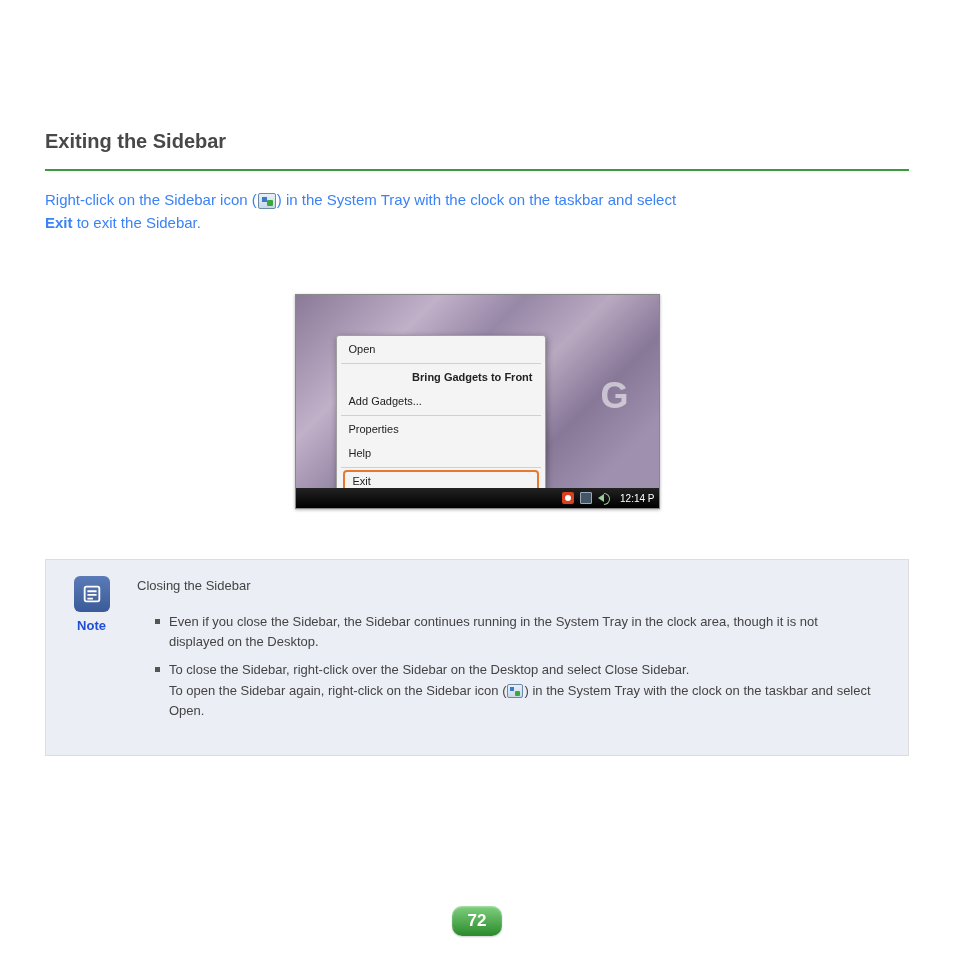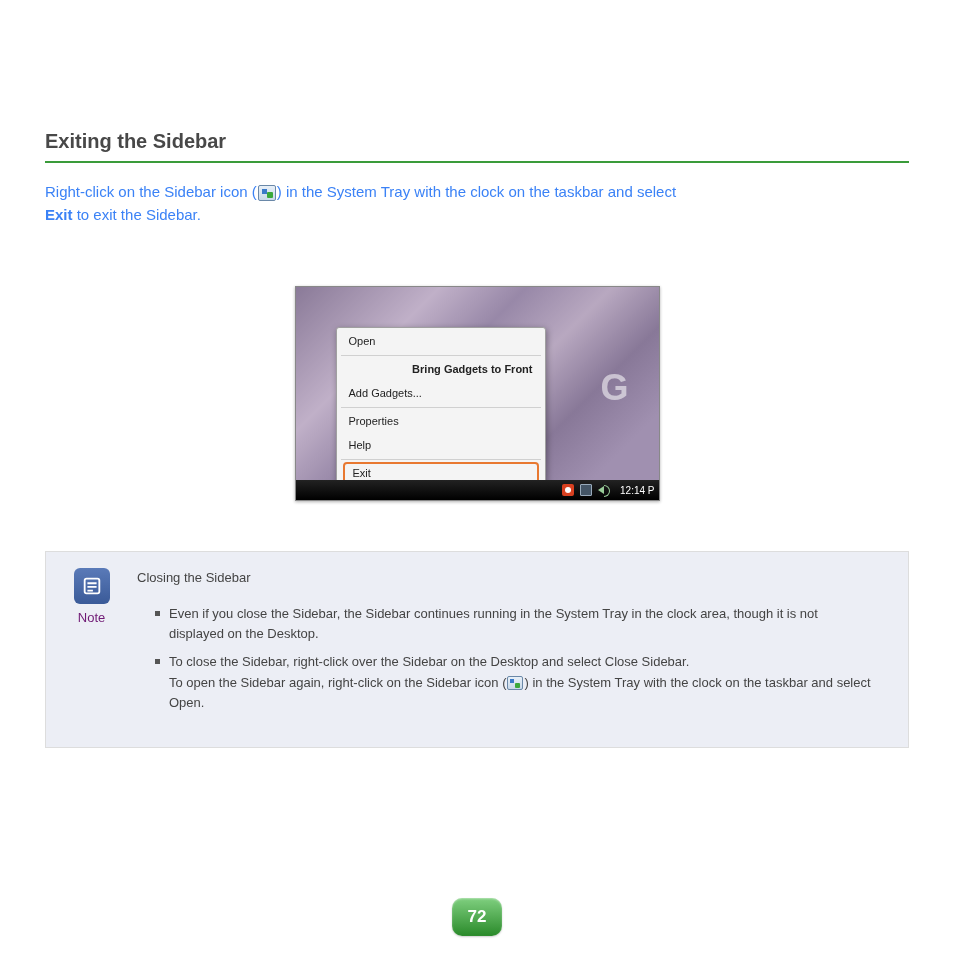--- a/index.html
+++ b/index.html
@@ -9,21 +9,21 @@
     background: #fff;
     font-family: Arial, Helvetica, sans-serif;
     color: #333;
     position: relative;
     padding: 130px 45px 0 45px;
   }
   h2.section-title {
     font-size: 20px;
     font-weight: bold;
     color: #484848;
-    padding-bottom: 8px;
+    padding-bottom: 16px;
     border-bottom: 2px solid #3a9b3a;
     margin-bottom: 18px;
   }
   .intro { font-size: 15px; color: #3b82f6; line-height: 1.5; }
   .intro .inline-icon {
     display: inline-block; vertical-align: middle;
     width: 18px; height: 16px;
     background: linear-gradient(#e8f0f8,#c8d8e8);
     border: 1px solid #6a88a8; border-radius: 2px;
     position: relative; margin: 0 1px;
@@ -98,41 +98,41 @@
     font-size: 13px; color:#444;
   }
   .note-left { width: 55px; text-align:center; flex-shrink:0;}
   .note-icon {
     width:36px; height:36px; margin:0 auto 6px auto;
     background: linear-gradient(#5a7ab8,#3a5a98);
     border-radius:6px;
     display:flex; align-items:center; justify-content:center;
   }
   .note-icon svg { width:22px; height:22px; fill:none; stroke:#fff; stroke-width:2;}
-  .note-label { color:#701a75; font-weight:normal; font-size:13px;}
+  .note-label { color:#1d4ed8; font-weight:bold; font-size:13px;}
   .note-body { flex:1; line-height:1.55;}
   .note-body .subtitle { font-weight:normal; margin-bottom:6px; display:block;}
   .note-body ul { list-style:none; padding:0; margin:16px;}
   .note-body li { position:relative; padding-left:16px; margin-bottom:8px;}
   .note-body li::before {
     content:""; position:absolute; left:2px; top:7px;
     width:5px; height:5px; background:#555;
   }
   .note-body b { font-weight:normal; }
   .note-body .inline-icon {
     display:inline-block; vertical-align:middle;
     width:16px; height:14px; background:linear-gradient(#e8f0f8,#c8d8e8);
     border:1px solid #6a88a8; border-radius:2px; position:relative; margin:0 1px;
   }
   .note-body .inline-icon::before{content:"";position:absolute;left:2px;top:2px;width:4px;height:4px;background:#3a7ac8;}
   .note-body .inline-icon::after{content:"";position:absolute;right:2px;bottom:1px;width:5px;height:5px;background:#3aa83a;border-radius:1px;}
 
   .page-number {
     position:absolute; left:50%; bottom:18px; transform:translateX(-50%);
-    width:50px; height:38px;
+    width:50px; height:30px;
     background: linear-gradient(#7fcf7f,#2a8a2a);
     border-radius:10px;
     color:#fff; font-size:17px; font-weight:bold;
     display:flex; align-items:center; justify-content:center;
     box-shadow: inset 0 1px 2px rgba(255,255,255,0.4), 0 1px 2px rgba(0,0,0,0.2);
   }
 </style>
 </head>
 <body>
 

